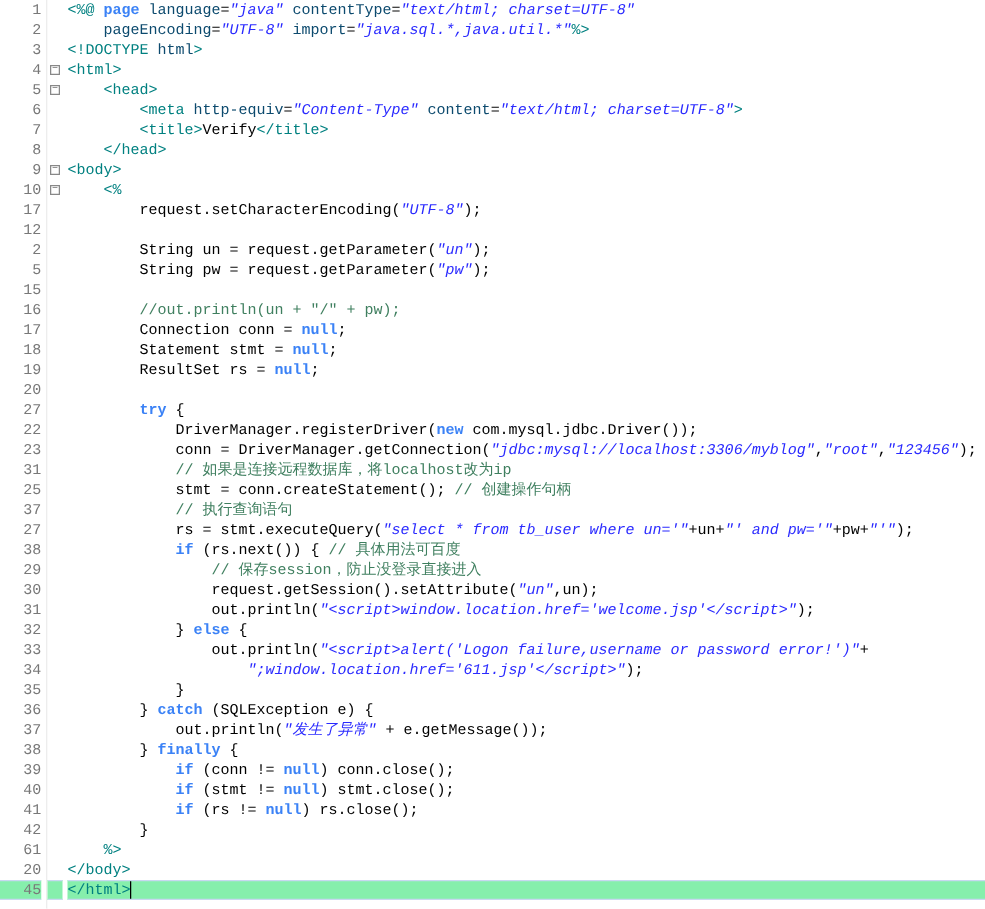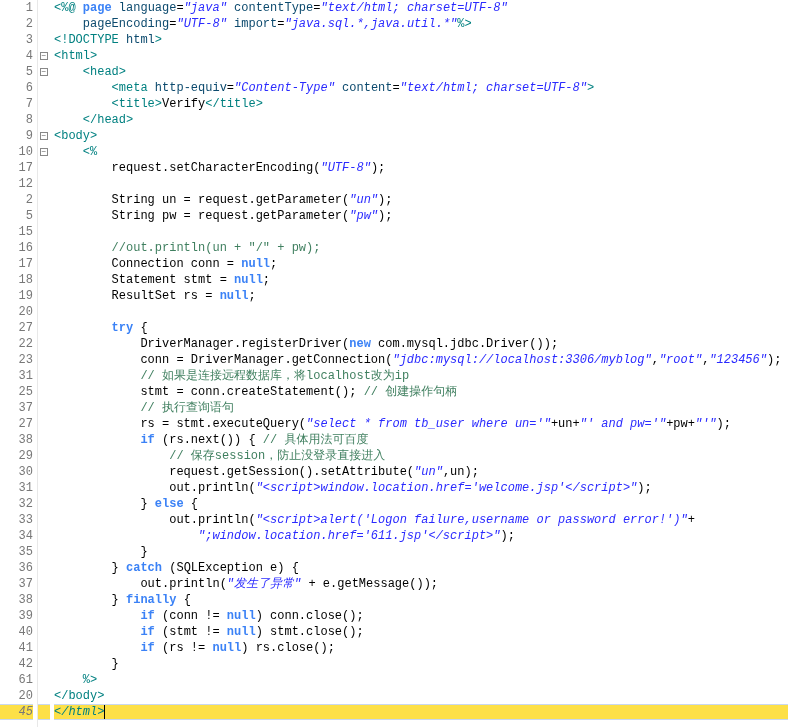--- a/index.html
+++ b/index.html
@@ -5,21 +5,21 @@
 * { margin: 0; padding: 0; box-sizing: border-box; }
 body { background: #fff; font-family: Consolas, Monaco, "Courier New", monospace; font-size: 12px; line-height: 16px; }
 .editor { display: flex; width: 788px; height: 727px; background: #fff; }
 .gutter { width: 38px; background: #fff; border-right: 1px solid #e8e8e8; text-align: right; padding-right: 4px; color: #787878; user-select: none; }
 .gutter .ln { height: 16px; position: relative; }
 .fold-col { width: 12px; background: #fff; user-select: none; position: relative; }
 .fold-col .fc { height: 16px; position: relative; }
 .fc .marker { position: absolute; left: 2px; top: 4px; width: 8px; height: 8px; border: 1px solid #888; background: #fff; line-height: 6px; font-size: 8px; text-align: center; color: #666; cursor: pointer; }
 .code { flex: 1; overflow: hidden; padding-left: 4px; white-space: pre; background: #fff; }
 .code .line { height: 16px; color: #000; }
-.caret-line { background: #fde047; box-shadow: inset 0 1px 0 #c8d8f0, inset 0 -1px 0 #c8d8f0; font-style: italic; }
+.caret-line { background: #86efac; box-shadow: inset 0 1px 0 #c8d8f0, inset 0 -1px 0 #c8d8f0; }
 .caret { display:inline-block; width:1px; height:14px; background:#000; vertical-align: text-bottom; }
 .k { color: #3b82f6; font-weight: bold; }
 .t { color: #008080; }
 .a { color: #0c4a6e; }
 .s { color: #2a2aff; font-style: italic; }
 .c { color: #3f7f5f; }
 .p { color: #000; }
 </style>
 </head>
 <body>

